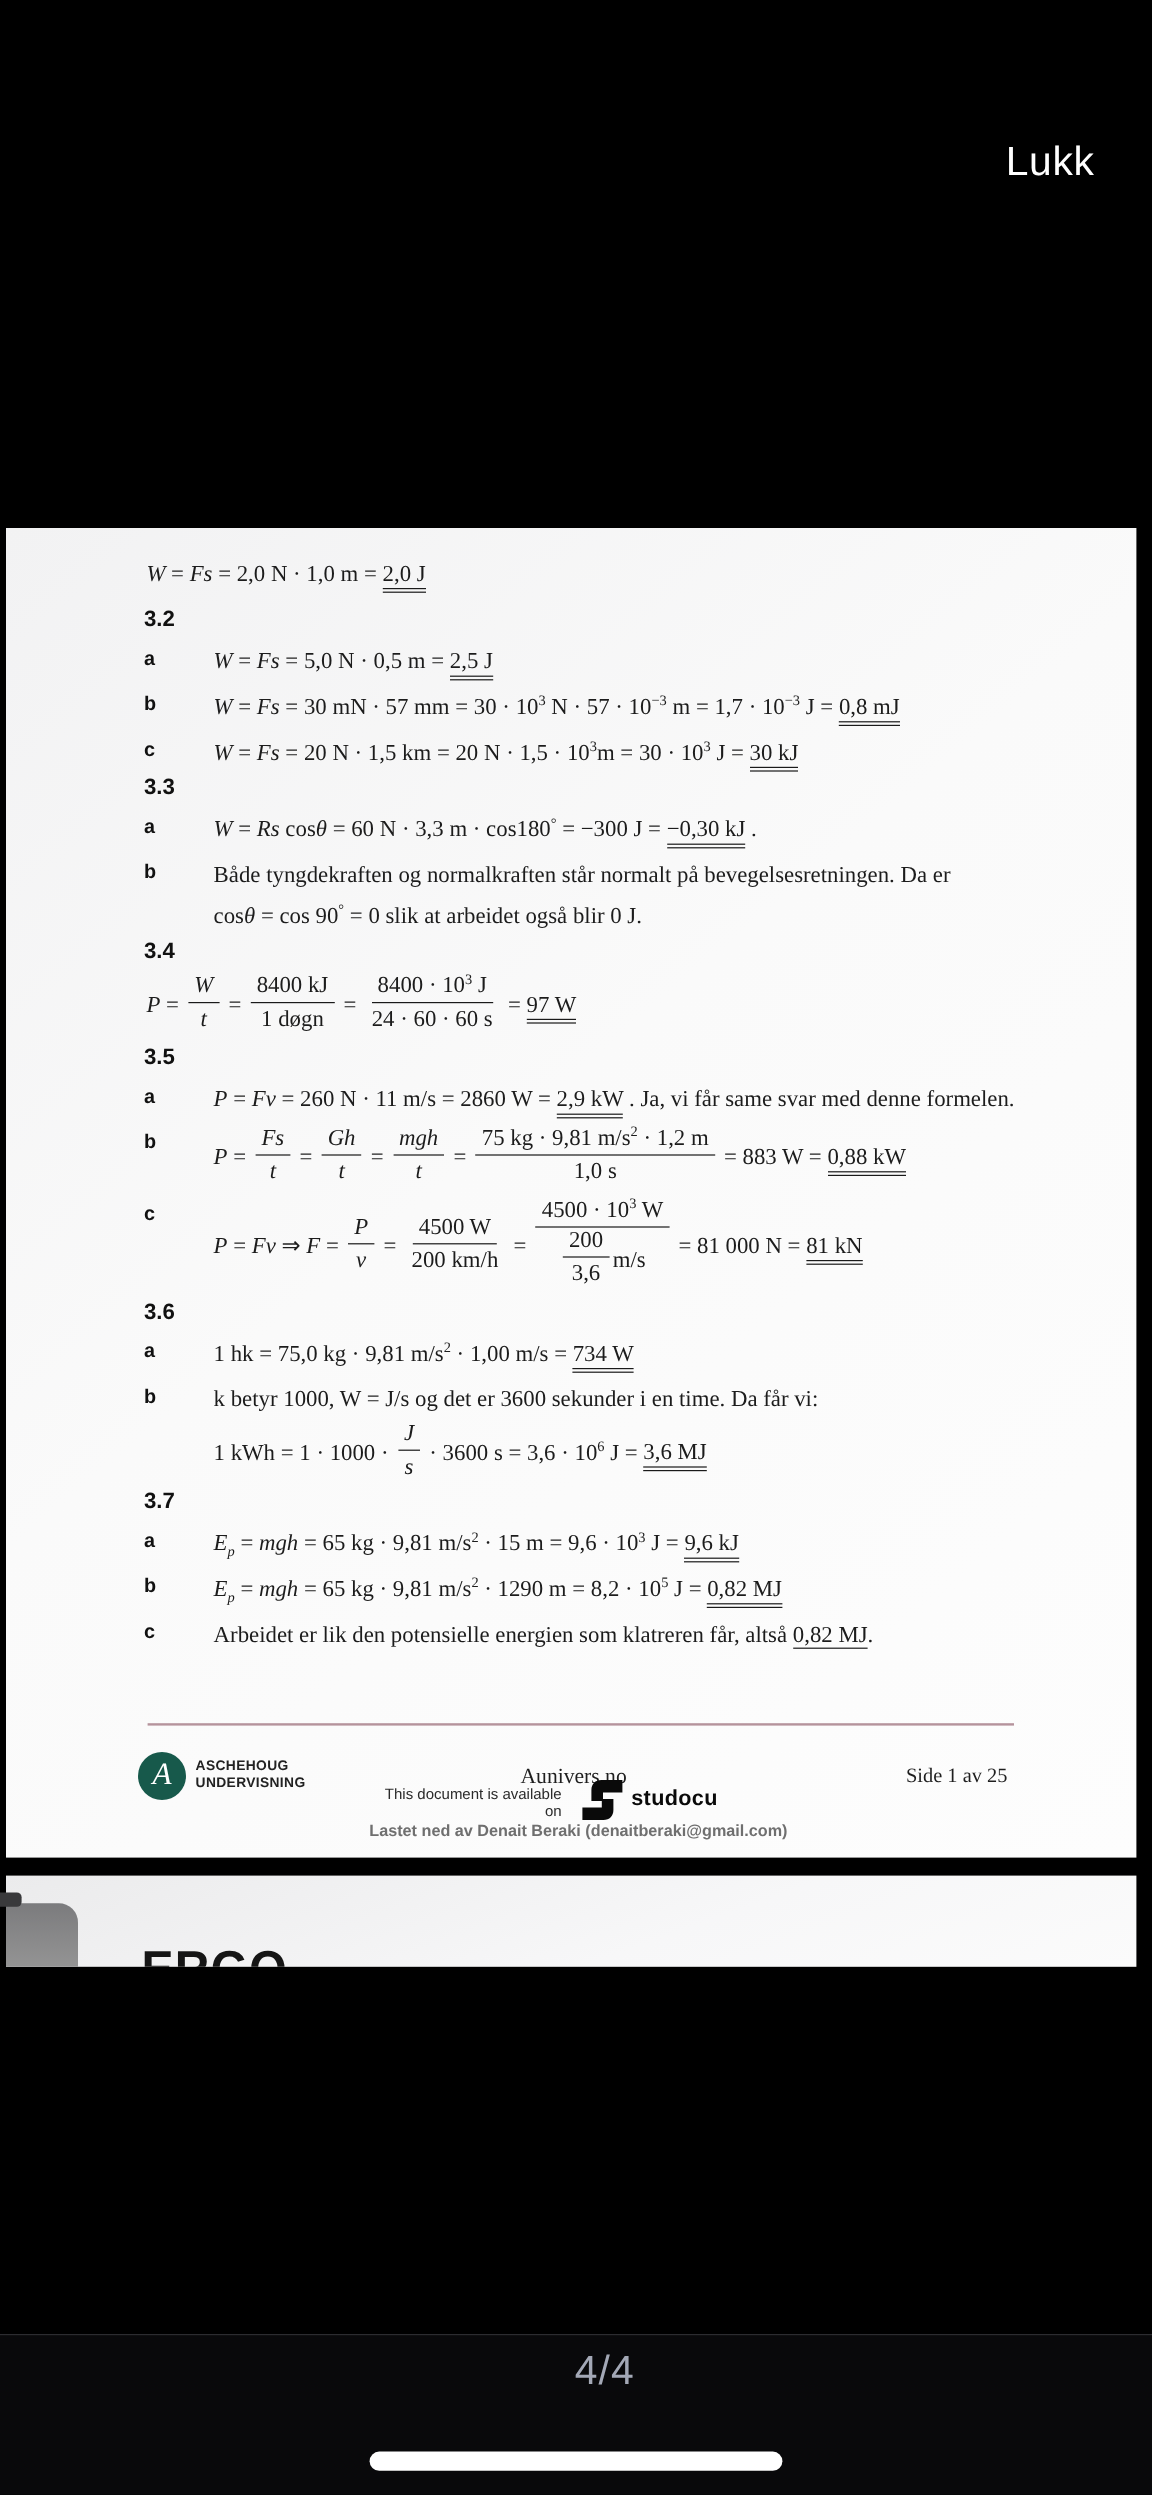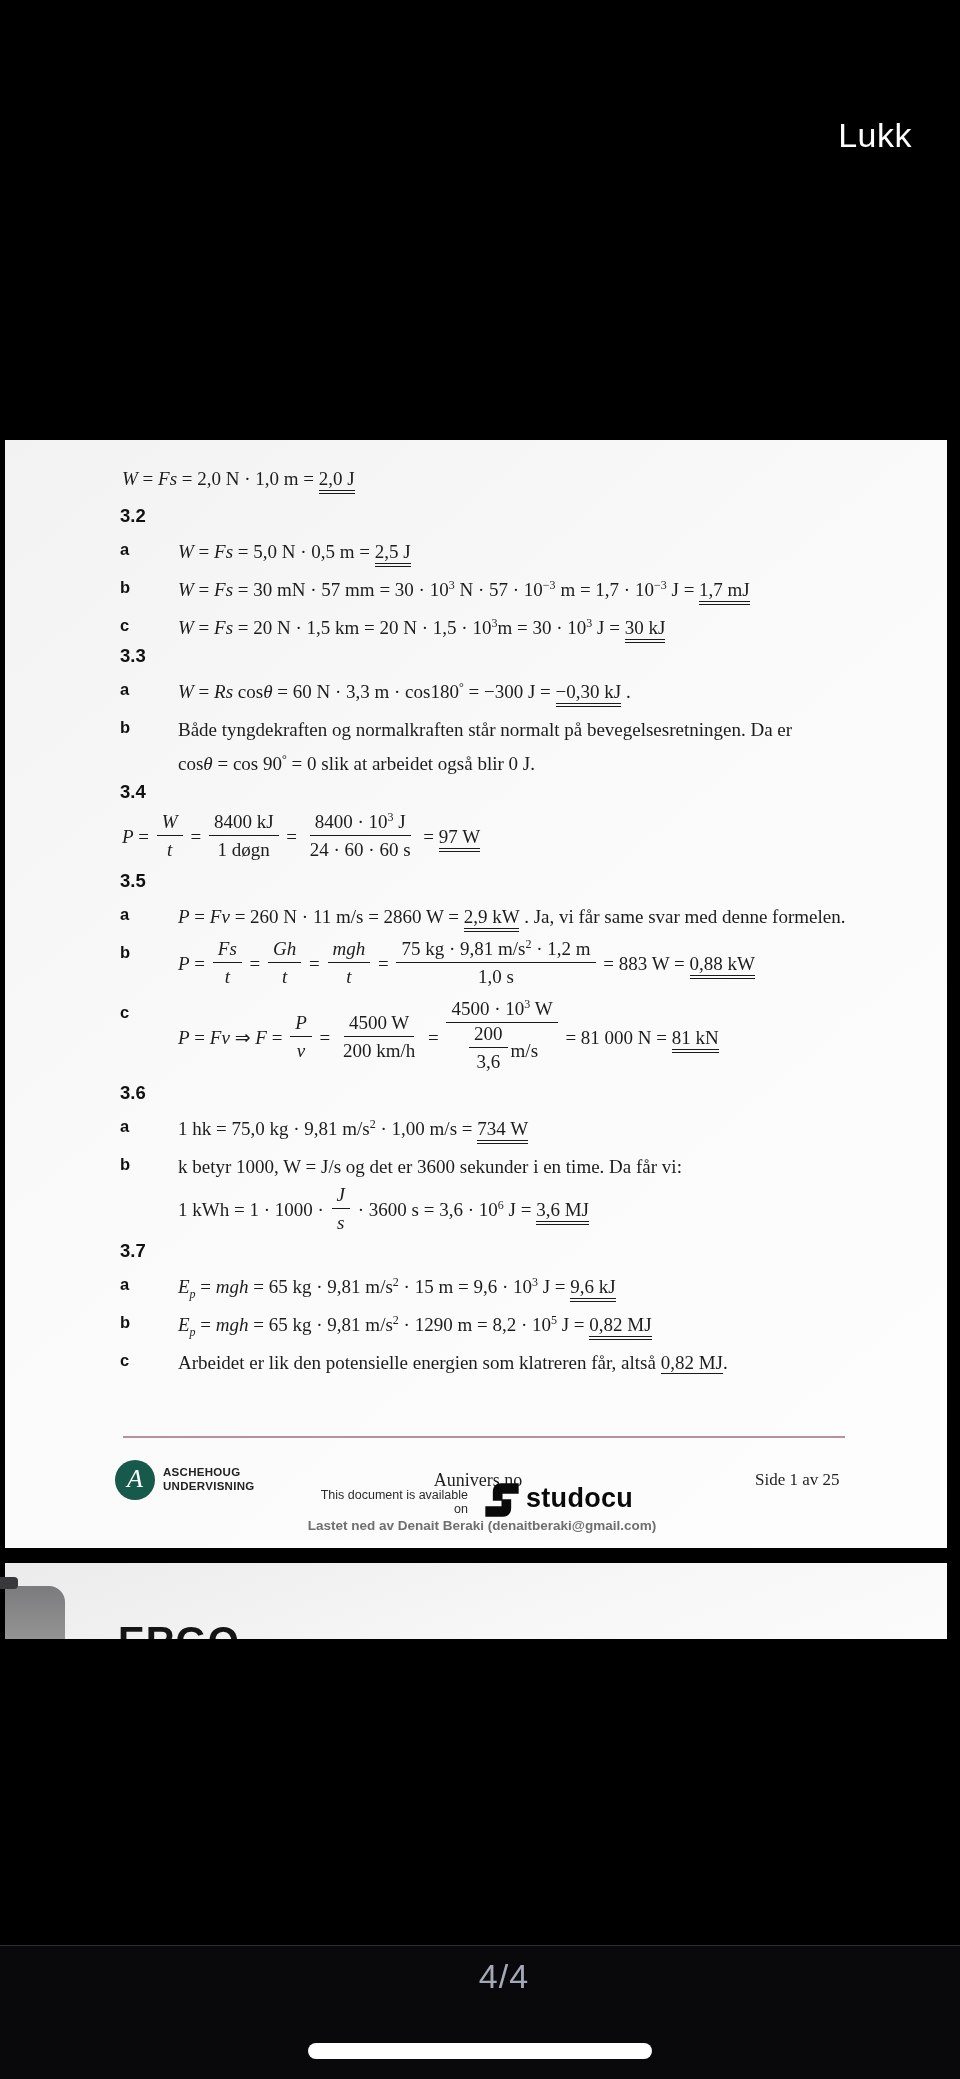--- a/index.html
+++ b/index.html
@@ -50,21 +50,21 @@
              display:flex;align-items:center;justify-content:center;}
   .asch-logo span{color:#fff;font-family:"Liberation Serif",serif;font-style:italic;
                   font-size:26px;transform:translateY(-1px);}
   .brand-text{position:absolute;left:158px;top:1026px;font-weight:700;font-size:11.5px;
               line-height:13.5px;letter-spacing:.3px;color:#222;}
   .aunivers{position:absolute;left:473px;top:1030px;transform:translateX(-50%);
             font-family:"Liberation Serif",serif;font-size:18px;color:#1f1f1f;}
   .avail{position:absolute;left:303px;top:1048px;width:160px;text-align:right;
          font-size:12.5px;font-weight:400;color:#2a2a2a;line-height:14px;}
   .studocu{position:absolute;left:477px;top:1040px;display:flex;align-items:center;}
-  .studocu .word{font-size:27px;font-weight:700;letter-spacing:.3px;color:#0a0a0a;
+  .studocu .word{font-size:18px;font-weight:700;letter-spacing:.3px;color:#0a0a0a;
                  margin-left:4px;transform:translateY(-2px);}
   .side-label{position:absolute;left:750px;top:1030px;font-family:"Liberation Serif",serif;
               font-size:17px;color:#1f1f1f;}
   .downloaded{position:absolute;left:477px;top:1078px;transform:translateX(-50%);
               white-space:nowrap;font-size:13.5px;color:#6f6f6f;font-weight:bold;}
 
   
   .page2{position:absolute;left:5px;top:1563px;width:942px;height:76px;overflow:hidden;
          background:linear-gradient(160deg,#ebebec 0%,#f7f7f8 60%,#fbfbfb 100%);}
   .ergo{position:absolute;left:113px;top:55px;font-weight:700;font-size:40px;
@@ -86,21 +86,21 @@
     </div>
     <div id="sections">
         <div class="section">
           <div class="sec-num">3.2</div>
           <div class="row">
             <span class="lbl">a</span>
             <div class="fline"><span class="it">W</span><span class="rm"> = </span><span class="it">Fs</span><span class="rm"> = 5,0 N · 0,5 m = </span><span class="u2">2,5 J</span></div>
           </div>
           <div class="row">
             <span class="lbl">b</span>
-            <div class="fline"><span class="it">W</span><span class="rm"> = </span><span class="it">Fs</span><span class="rm"> = 30 mN · 57 mm = 30 · 10</span><sup>3</sup><span class="rm"> N · 57 · 10</span><sup>−3</sup><span class="rm"> m = 1,7 · 10</span><sup>−3</sup><span class="rm"> J = </span><span class="u2">1,7 mJ</span></div>
+            <div class="fline"><span class="it">W</span><span class="rm"> = </span><span class="it">Fs</span><span class="rm"> = 30 mN · 57 mm = 30 · 10</span><sup>3</sup><span class="rm"> N · 57 · 10</span><sup>−3</sup><span class="rm"> m = 1,7 · 10</span><sup>−3</sup><span class="rm"> J = </span><span class="u2">0,8 mJ</span></div>
           </div>
           <div class="row">
             <span class="lbl">c</span>
             <div class="fline"><span class="it">W</span><span class="rm"> = </span><span class="it">Fs</span><span class="rm"> = 20 N · 1,5 km = 20 N · 1,5 · 10</span><sup>3</sup><span class="rm">m = 30 · 10</span><sup>3</sup><span class="rm"> J = </span><span class="u2">30 kJ</span></div>
           </div>
         </div>
         <div class="section">
           <div class="sec-num">3.3</div>
           <div class="row">
             <span class="lbl">a</span>

